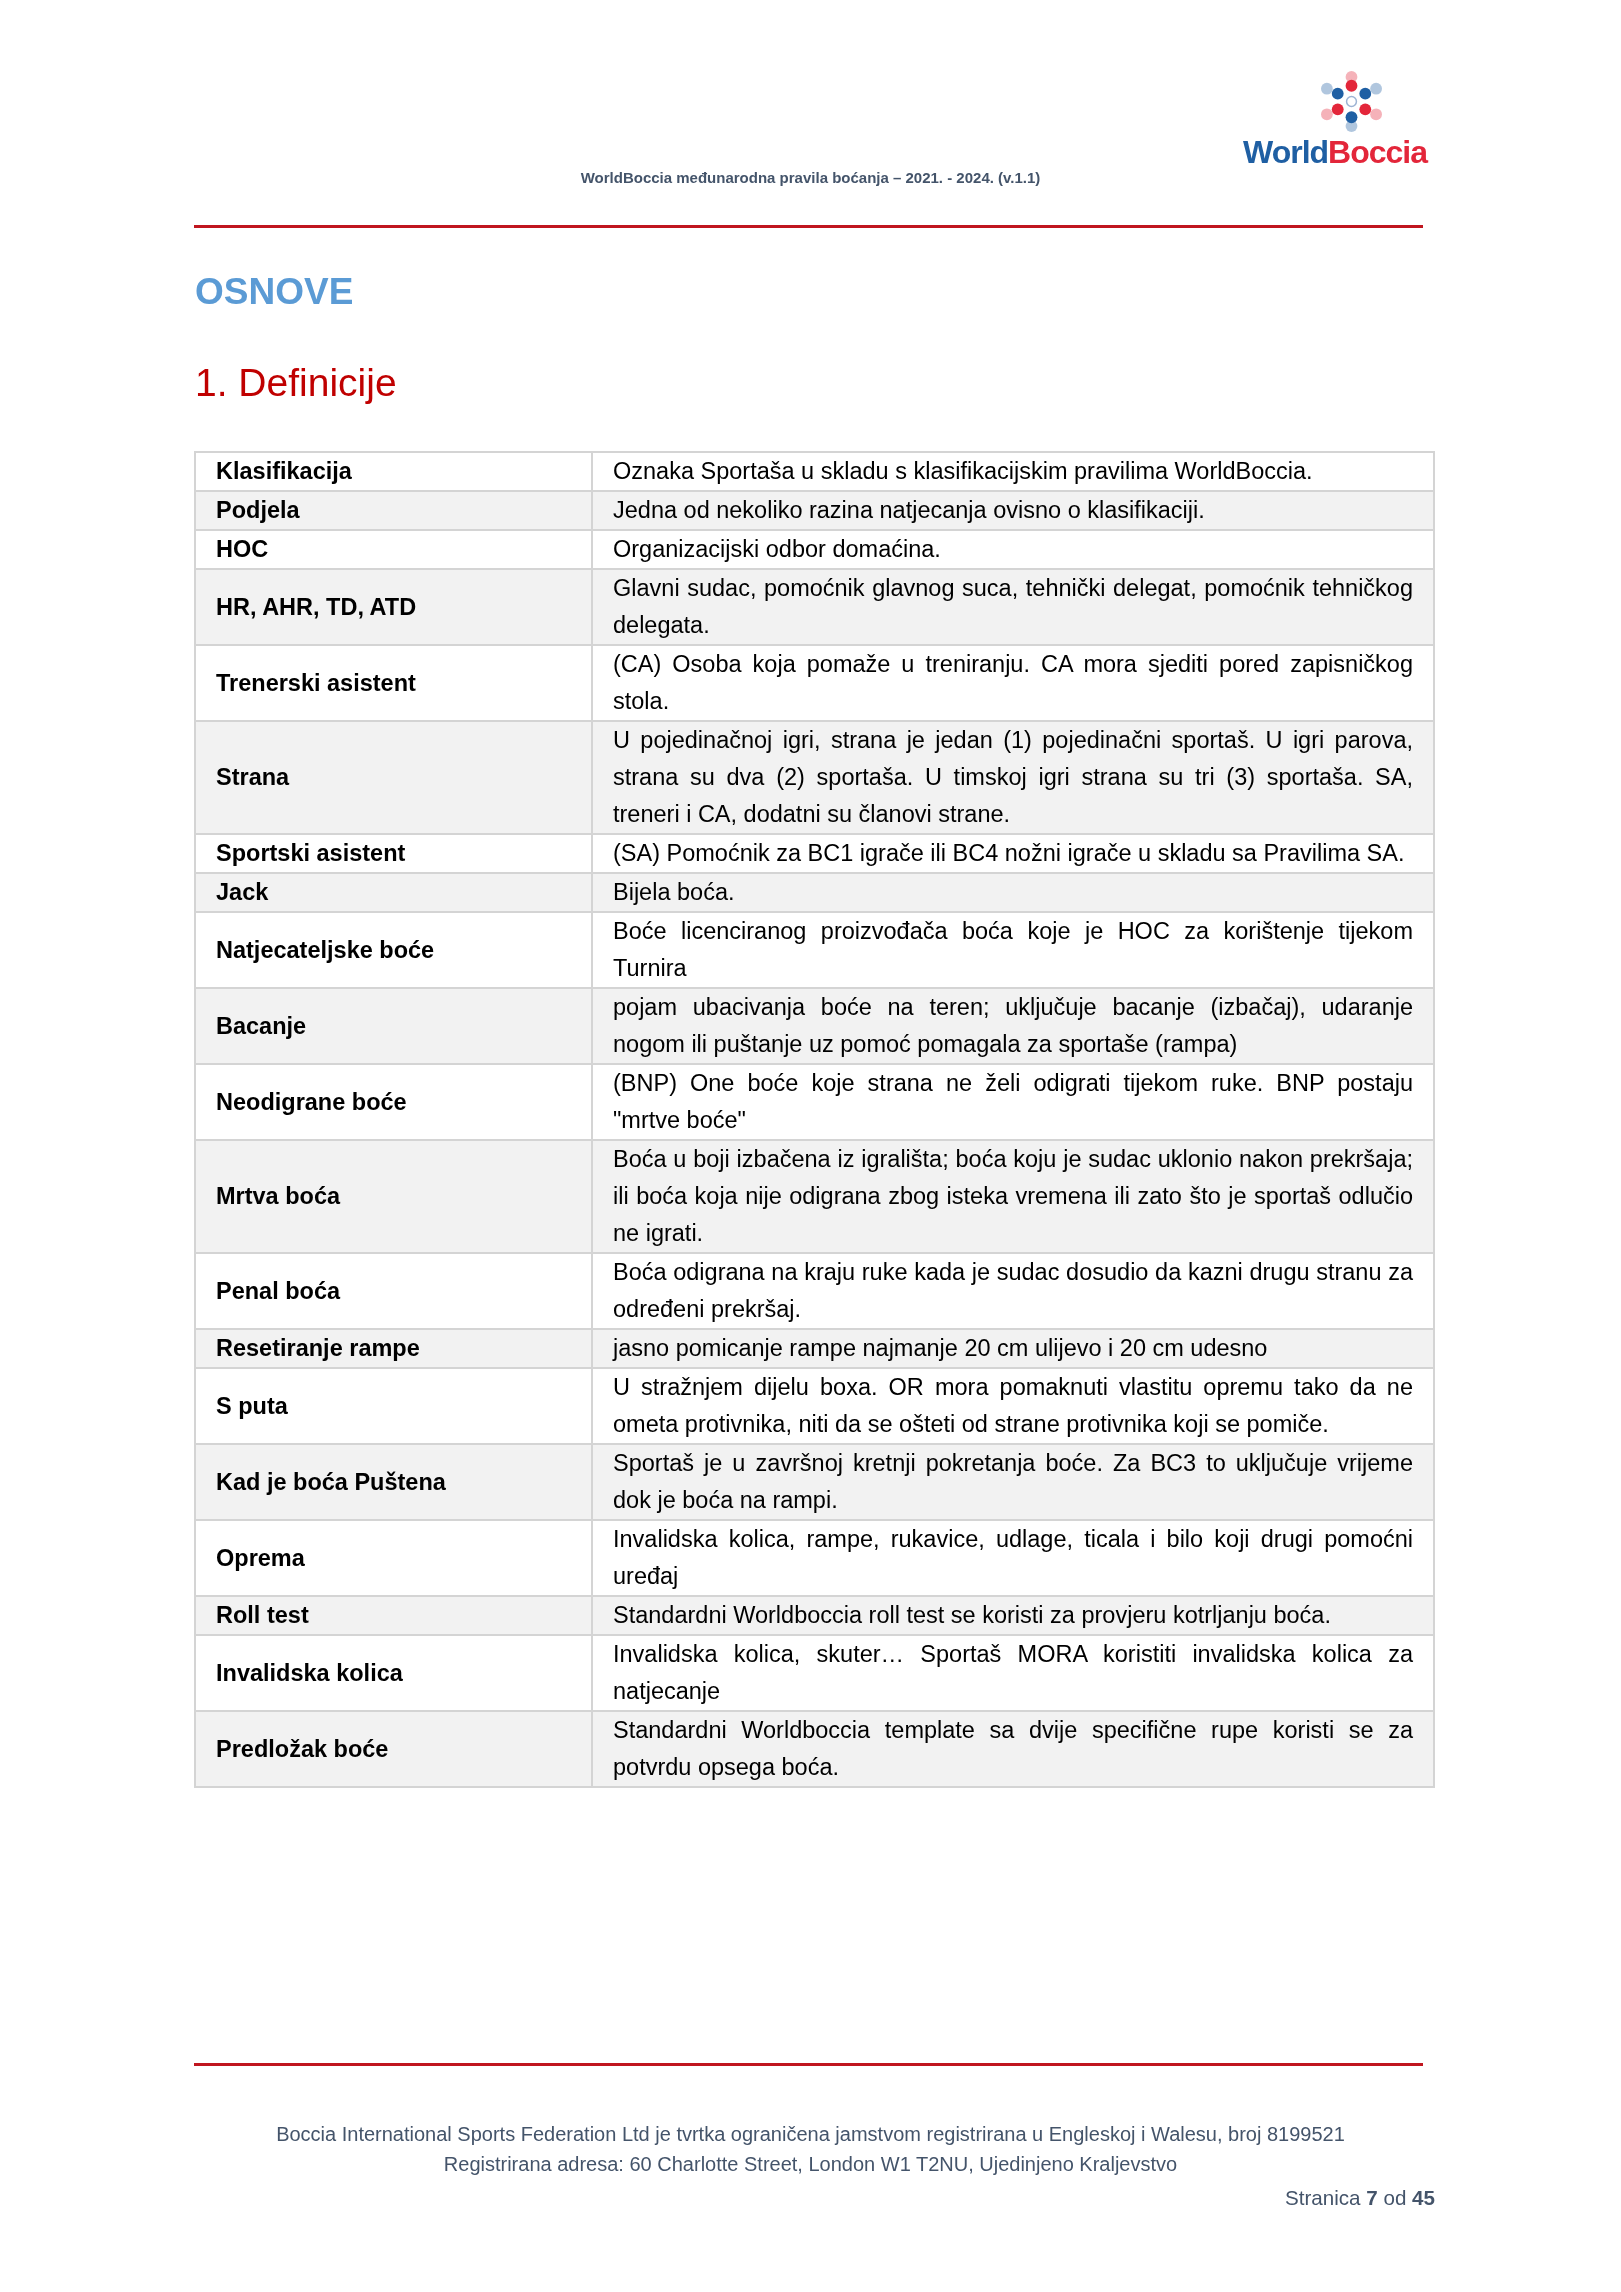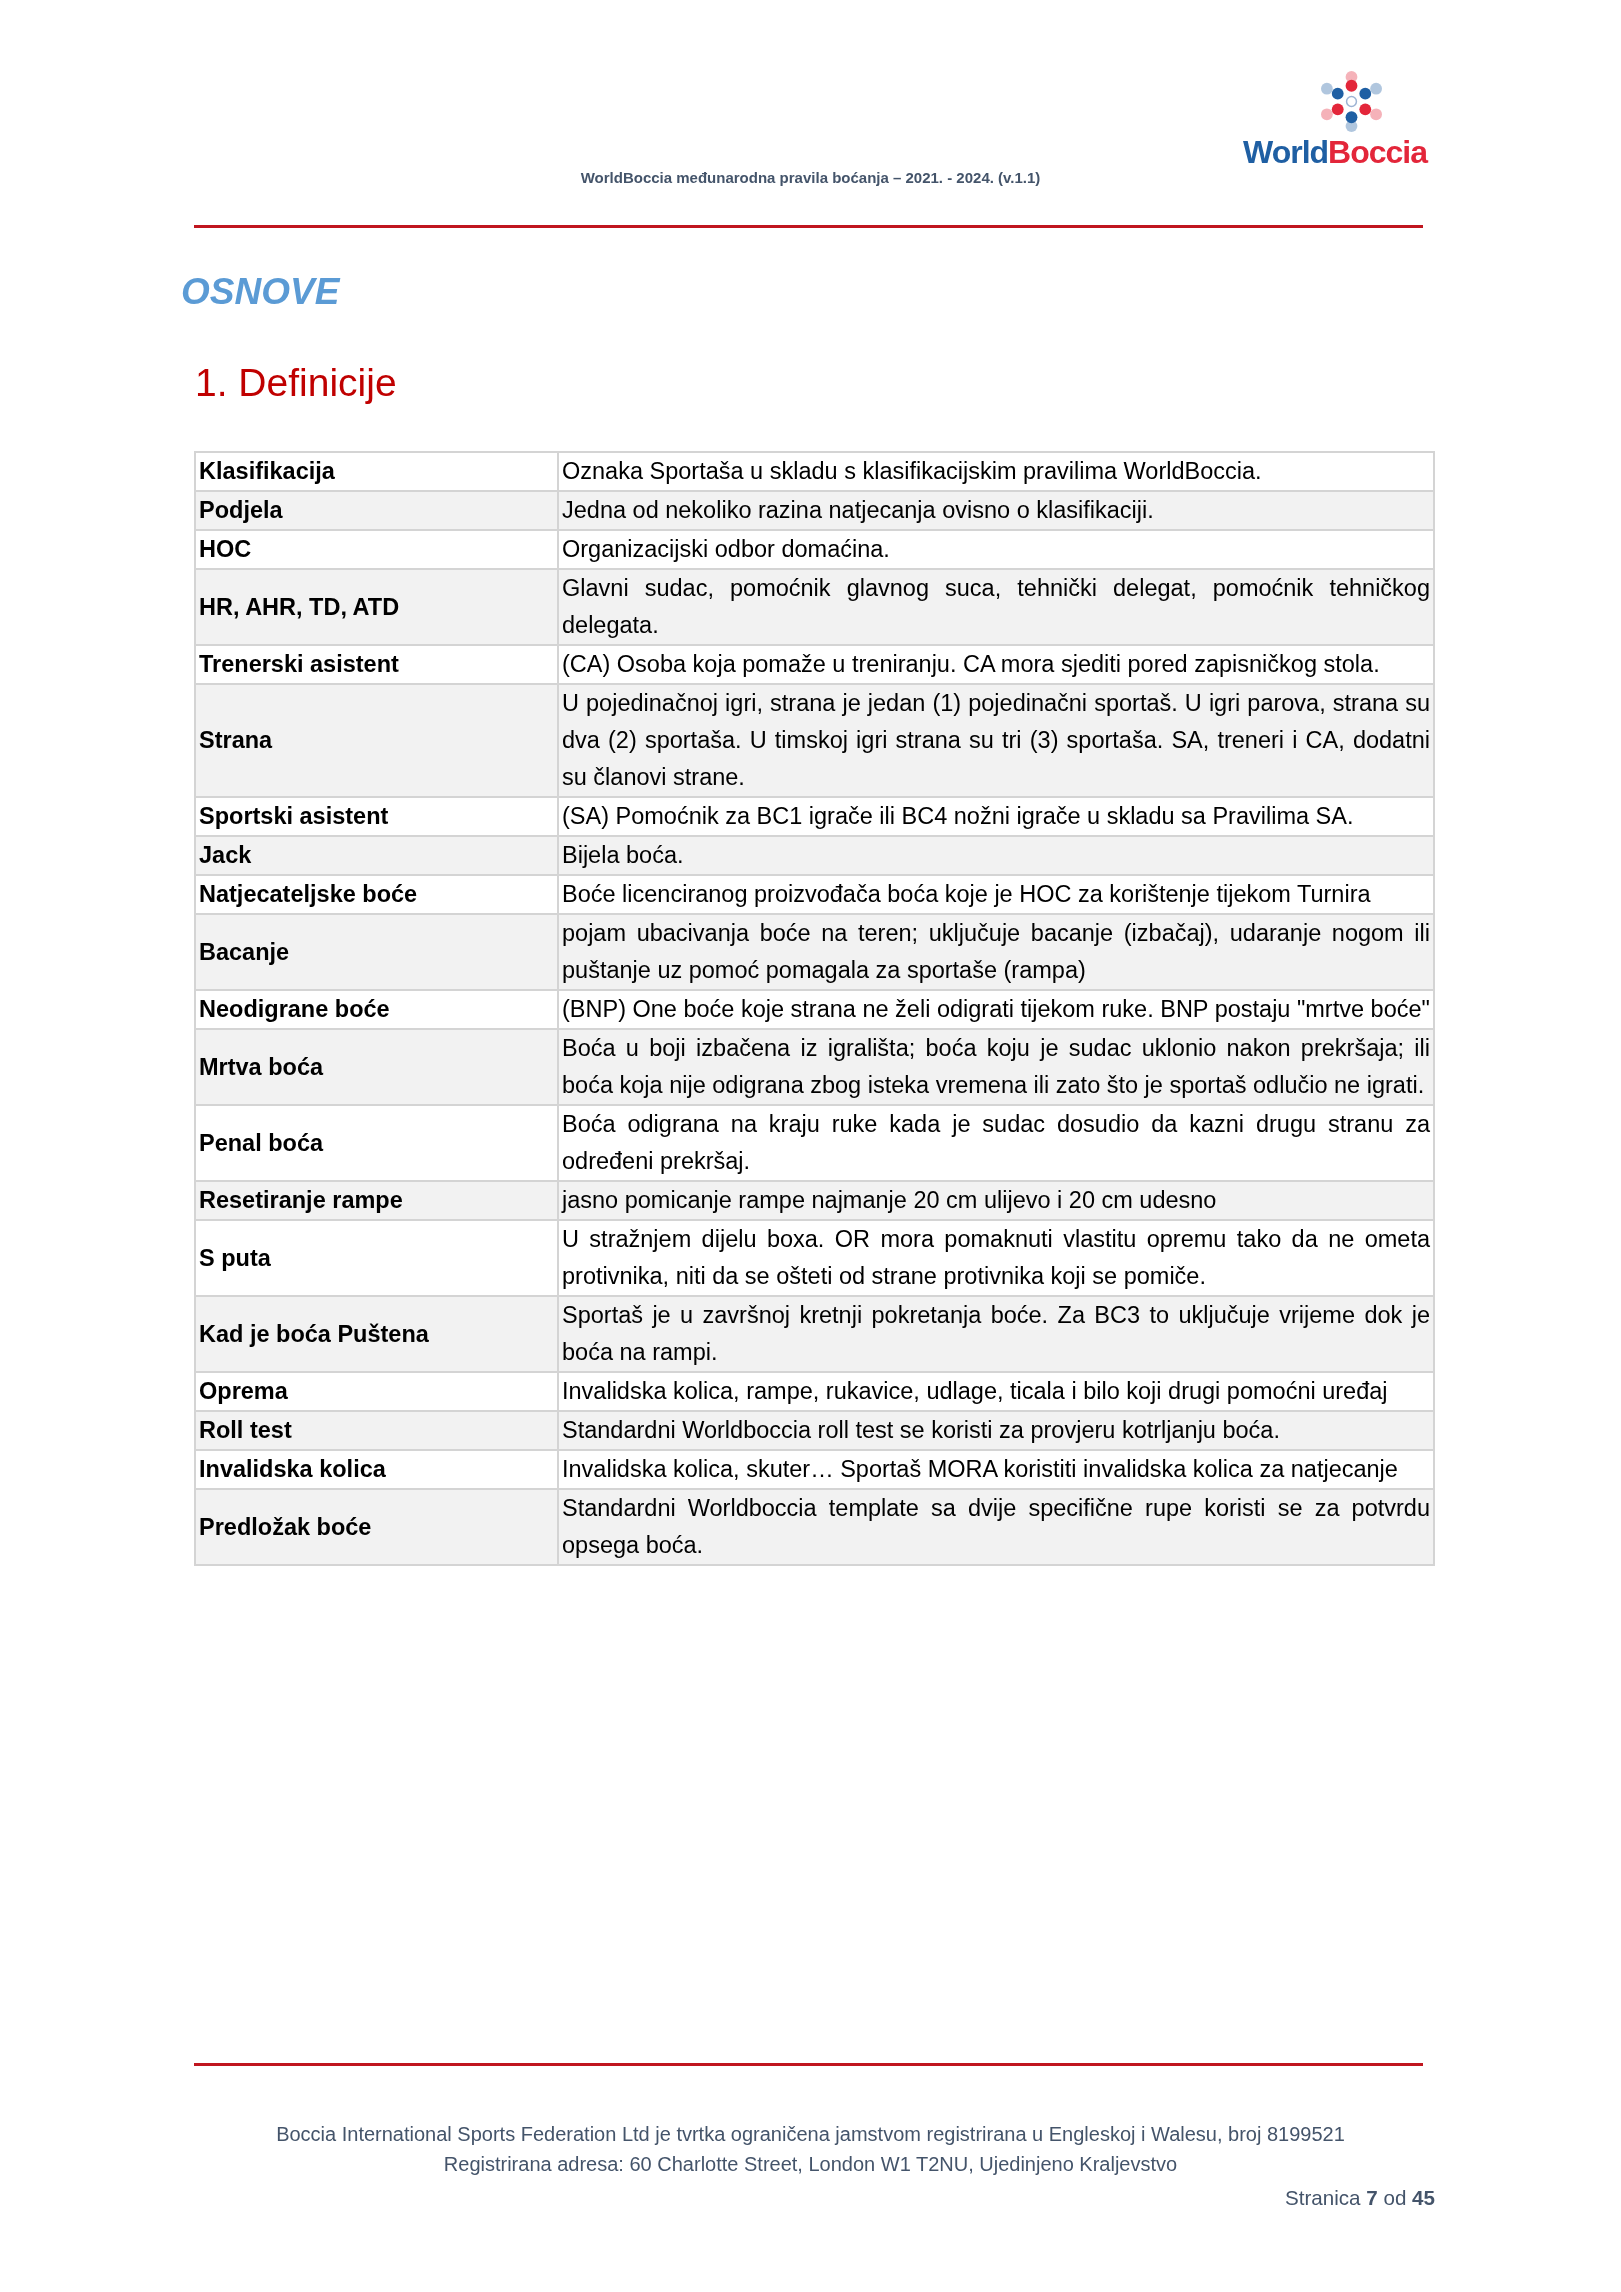--- a/index.html
+++ b/index.html
@@ -11,26 +11,26 @@
   .logo { position: absolute; left: 1243px; top: 71px; width: 206px; height: 108px; }
   .logo svg { position: absolute; left: 74px; top: 0; }
   .logo-text { position: absolute; left: 0; top: 63px; font-size: 32px; font-weight: bold; letter-spacing: -1px; white-space: nowrap; }
   .logo-world { color: #1f5fa3; }
   .logo-boccia { color: #e3263a; }
 
   .rule { position: absolute; left: 194px; width: 1229px; height: 2.9px; background: #c0161f; }
   .rule.top { top: 225px; }
   .rule.bottom { top: 2063px; }
 
-  .section-title { position: absolute; left: 181px; top: 271px; font-size: 37px; font-weight: bold; color: #5b9bd5; font-style: italic; }
+  .section-title { position: absolute; left: 195px; top: 271px; font-size: 37px; font-weight: bold; color: #5b9bd5; }
   .chapter-title { position: absolute; left: 195px; top: 361px; font-size: 39px; color: #c00000; }
 
   table.defs { position: absolute; left: 194px; top: 451px; width: 1241px; border-collapse: collapse;
          font-size: 23.5px; line-height: 37px; }
-  table.defs td { border: 2px solid #d4d4d4; padding: 0 3px; vertical-align: middle; }
+  table.defs td { border: 2px solid #d4d4d4; padding: 0 20px; vertical-align: middle; }
   table.defs td.term { width: 355px; font-weight: bold; }
   table.defs td.desc { text-align: justify; }
   table.defs tr:nth-child(even) td { background: #f2f2f2; }
 
   .footer-line { position: absolute; left: 0; width: 1621px; text-align: center; font-size: 20px; color: #44546a; }
   .footer-line.l1 { top: 2123px; }
   .footer-line.l2 { top: 2153px; }
   .page-num { position: absolute; right: 186px; top: 2186px; font-size: 20.6px; color: #44546a; }
   .page-num b { font-weight: bold; }
 </style>

